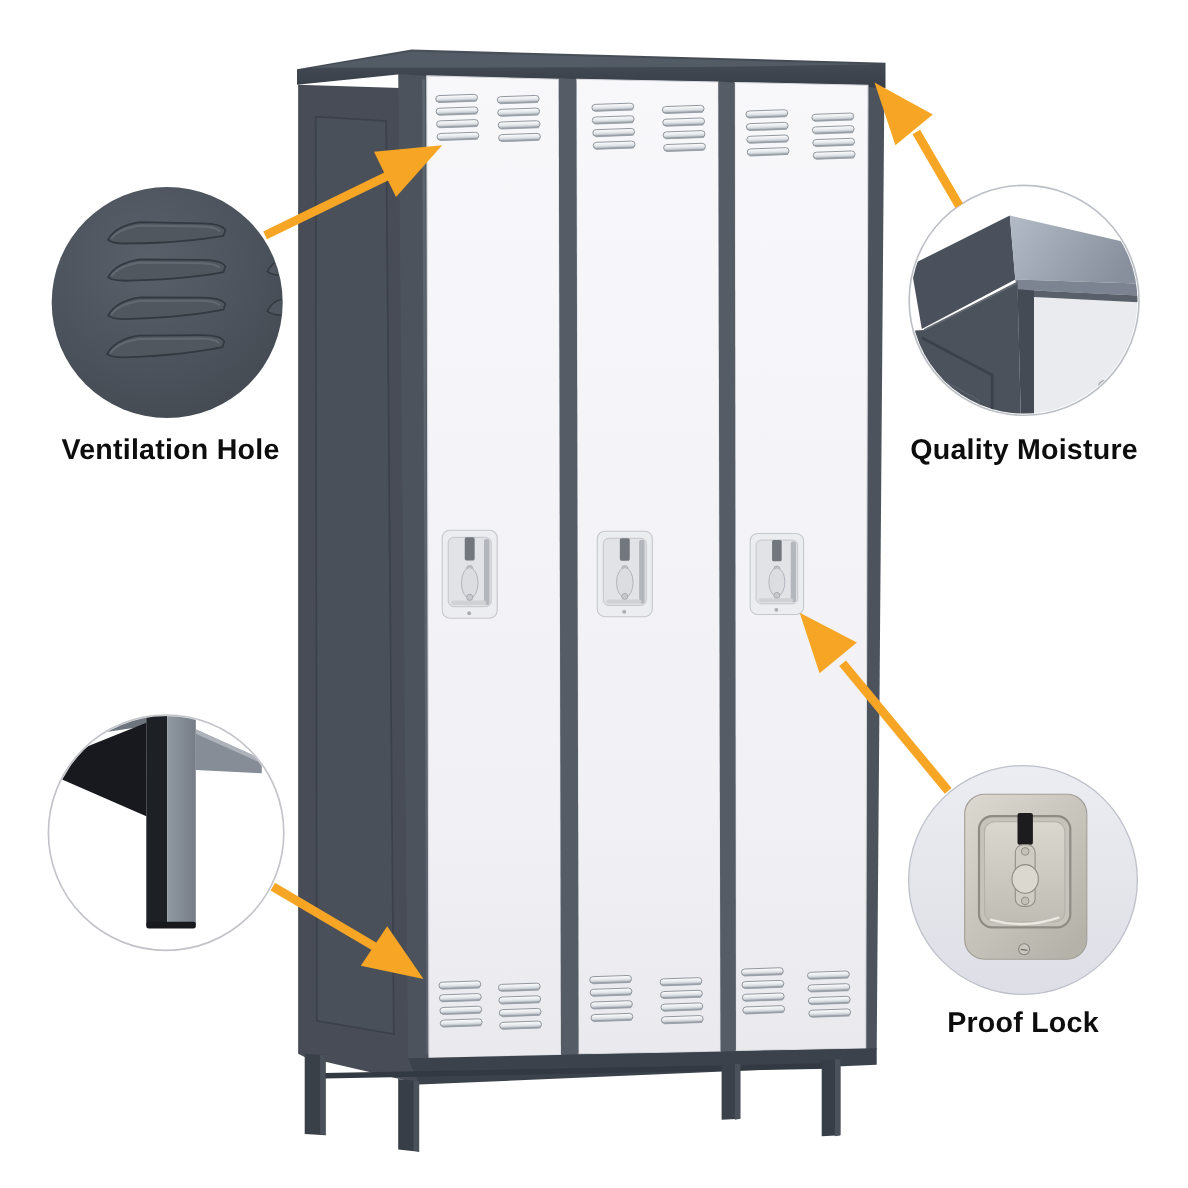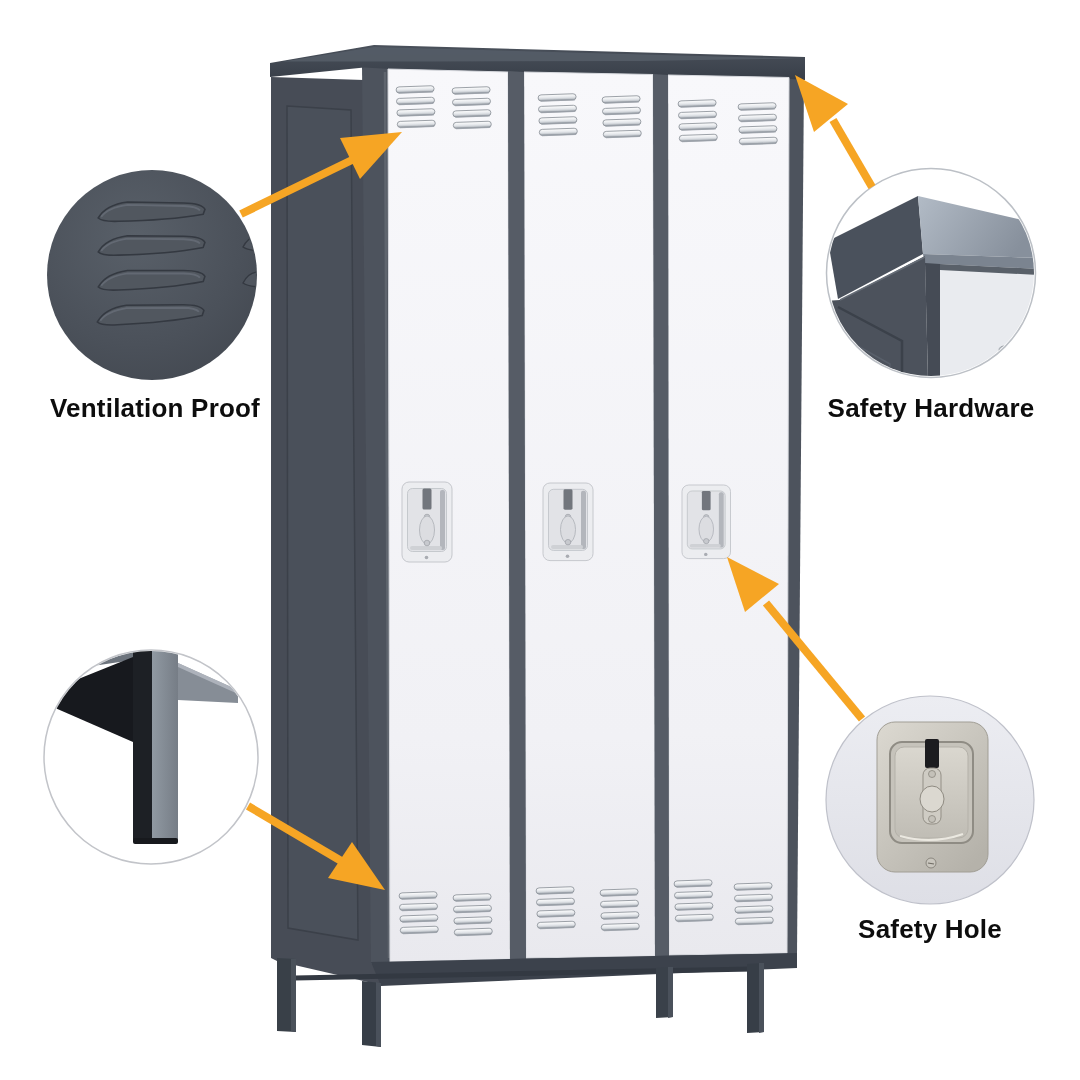--- a/index.html
+++ b/index.html
@@ -280,16 +280,16 @@
   <g>
     <line class="accs" x1="248" y1="806" x2="343" y2="862" stroke-width="8"></line>
     <polygon class="acc" points="385,890 328,878 352,842"></polygon>
   </g>
   <g>
     <line class="accs" x1="862" y1="719" x2="766" y2="603" stroke-width="8"></line>
     <polygon class="acc" points="727,557 779,584 745,612"></polygon>
   </g>
 </svg>
 
-  <div class="callout-label" id="lbl-vent">Ventilation Proof</div>
-  <div class="callout-label" id="lbl-quality">Safety Hardware</div>
-  <div class="callout-label" id="lbl-safety">Safety Hole</div>
+  <div class="callout-label" id="lbl-vent">Ventilation Hole</div>
+  <div class="callout-label" id="lbl-quality">Quality Moisture</div>
+  <div class="callout-label" id="lbl-safety">Proof Lock</div>
 </div>
 
 </body></html>

